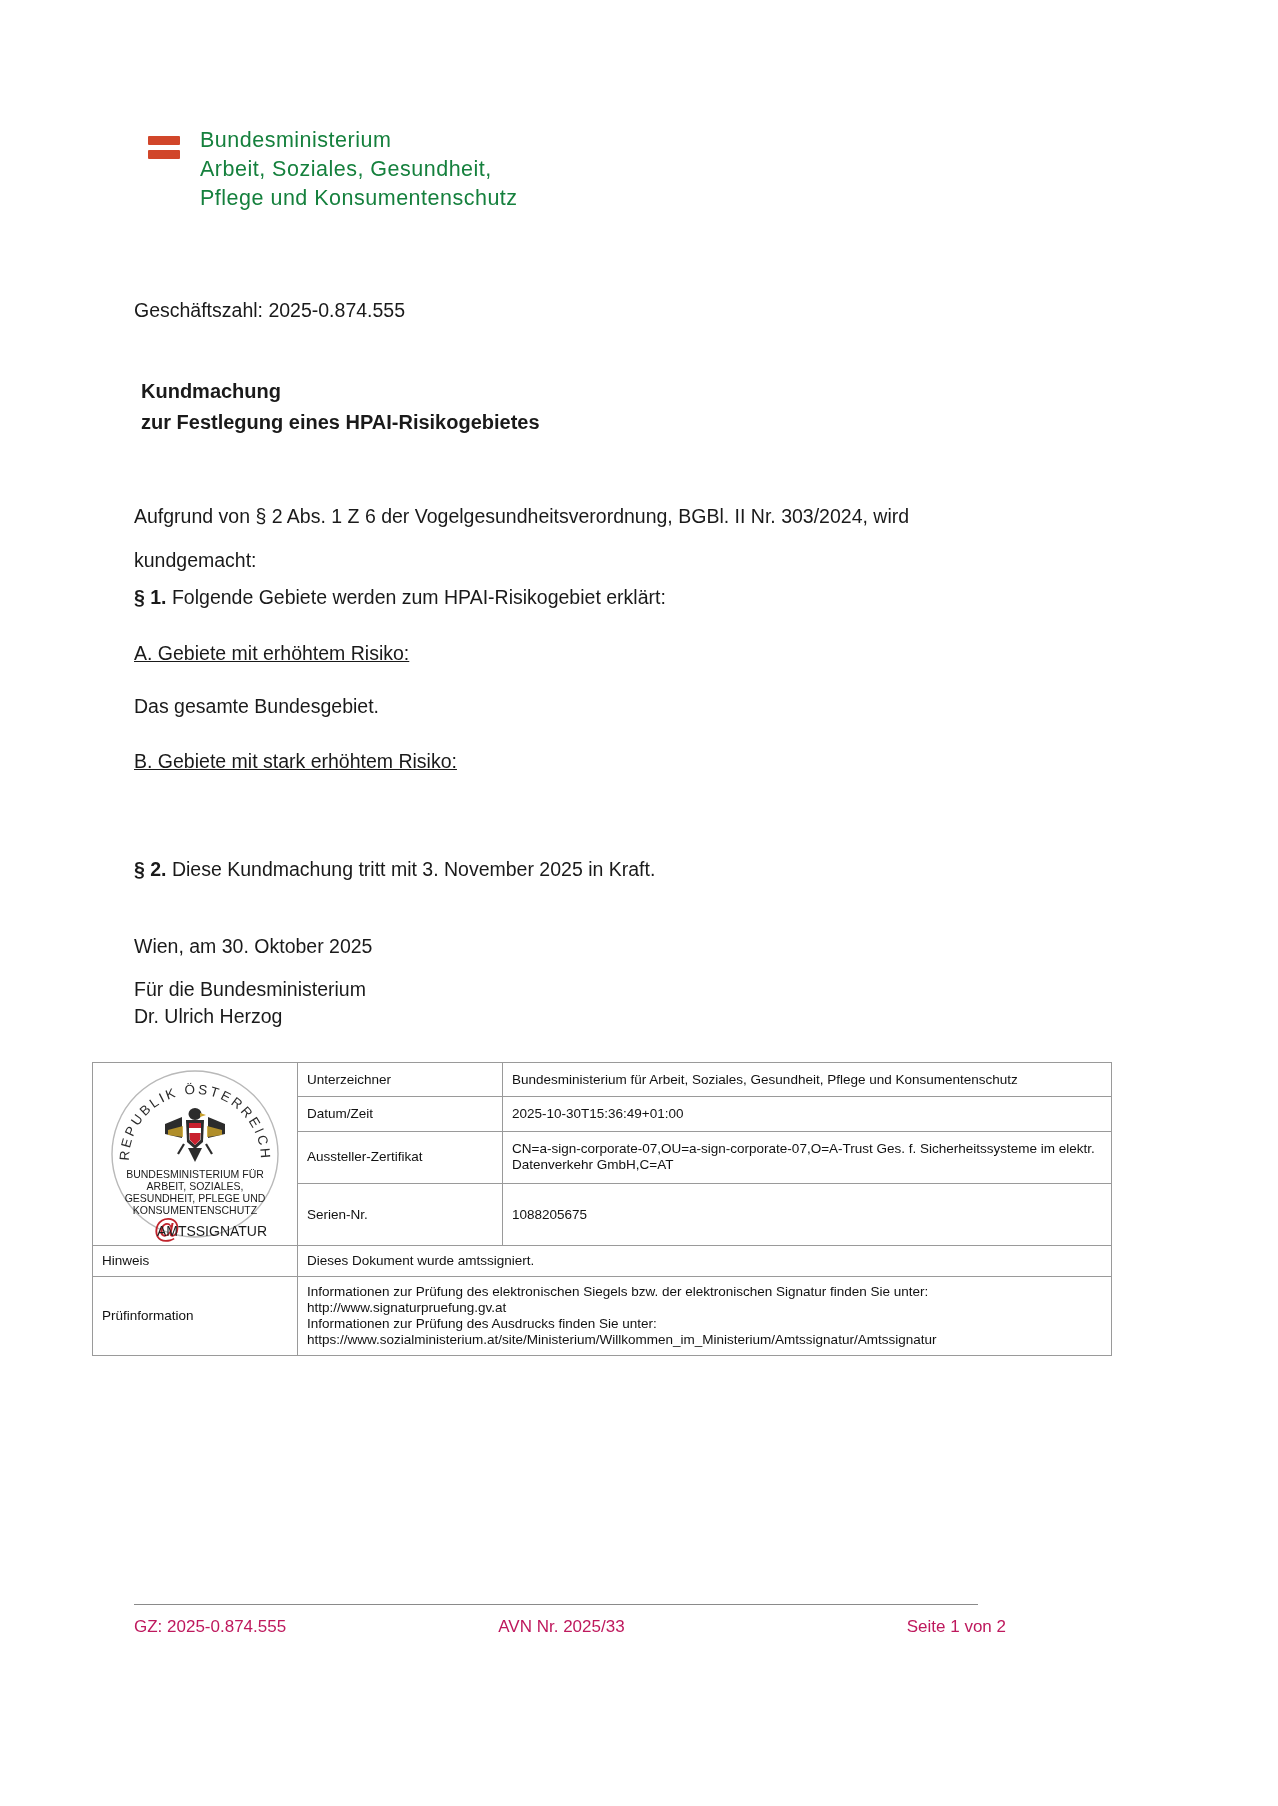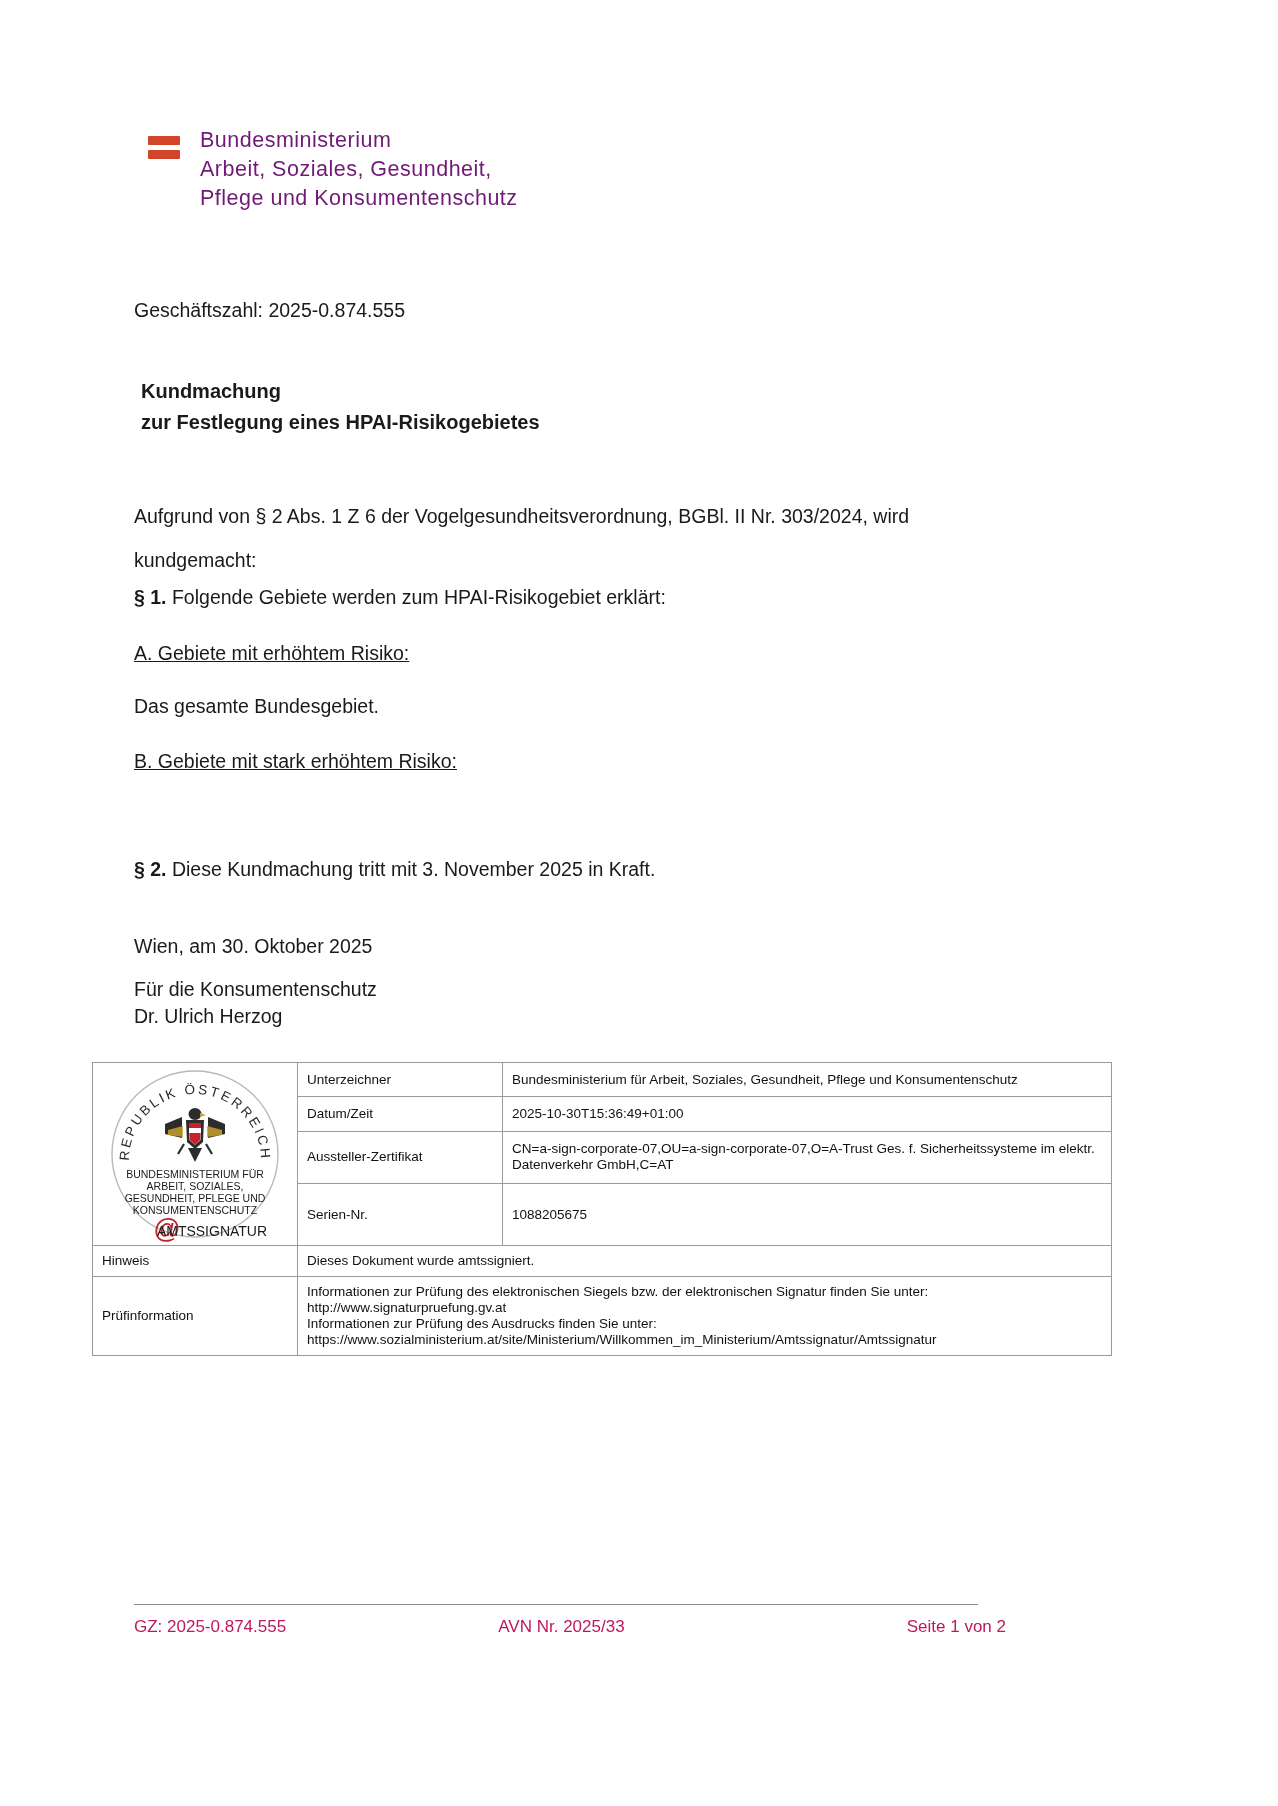--- a/index.html
+++ b/index.html
@@ -45,21 +45,21 @@
     background: #d1462a;
     margin-bottom: 5px;
     border-radius: 1px;
   }
   .flag-icon .bar.second { margin-bottom: 0; }
 
   .letterhead-text {
     font-size: 21.5px;
     line-height: 29px;
     letter-spacing: 0.5px;
-    color: #701a75;
+    color: #15803d;
     font-weight: 400;
   }
 
   
   .gz-line {
     position: absolute;
     left: 134px;
     top: 296px;
     font-size: 19.5px;
     line-height: 28px;
@@ -190,21 +190,21 @@
   </div>
 
 
   <div class="para p-par2">
     <span class="b">§ 2.</span><span> Diese Kundmachung tritt mit 3. November 2025 in Kraft.</span>
   </div>
 
   <div class="para p-wien">Wien, am 30. Oktober 2025</div>
 
   <div class="para p-fuer">
-    <div>Für die Konsumentenschutz</div>
+    <div>Für die Bundesministerium</div>
     <div>Dr. Ulrich Herzog</div>
   </div>
 
   <table class="sig-table">
     <tbody>
       <tr>
         <td class="seal-cell" rowspan="4">
           <div class="seal">
             <svg width="176" height="176" viewBox="0 0 176 176" xmlns="http://www.w3.org/2000/svg" aria-hidden="true">
               <defs>

